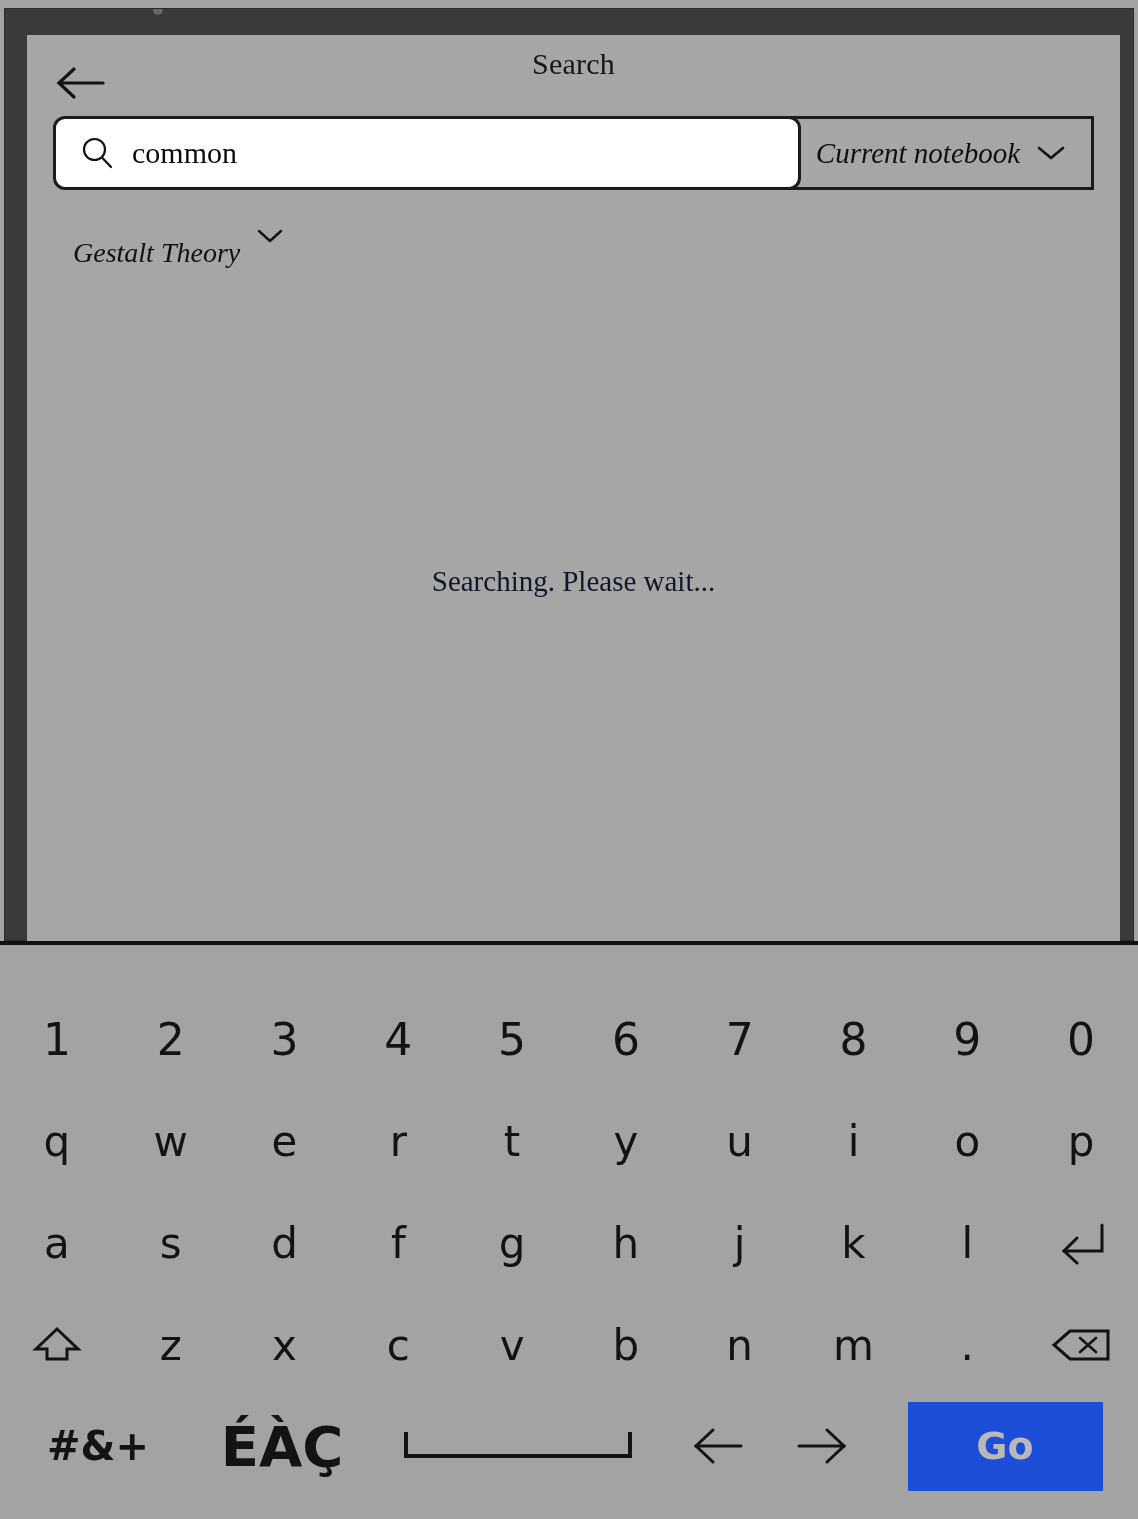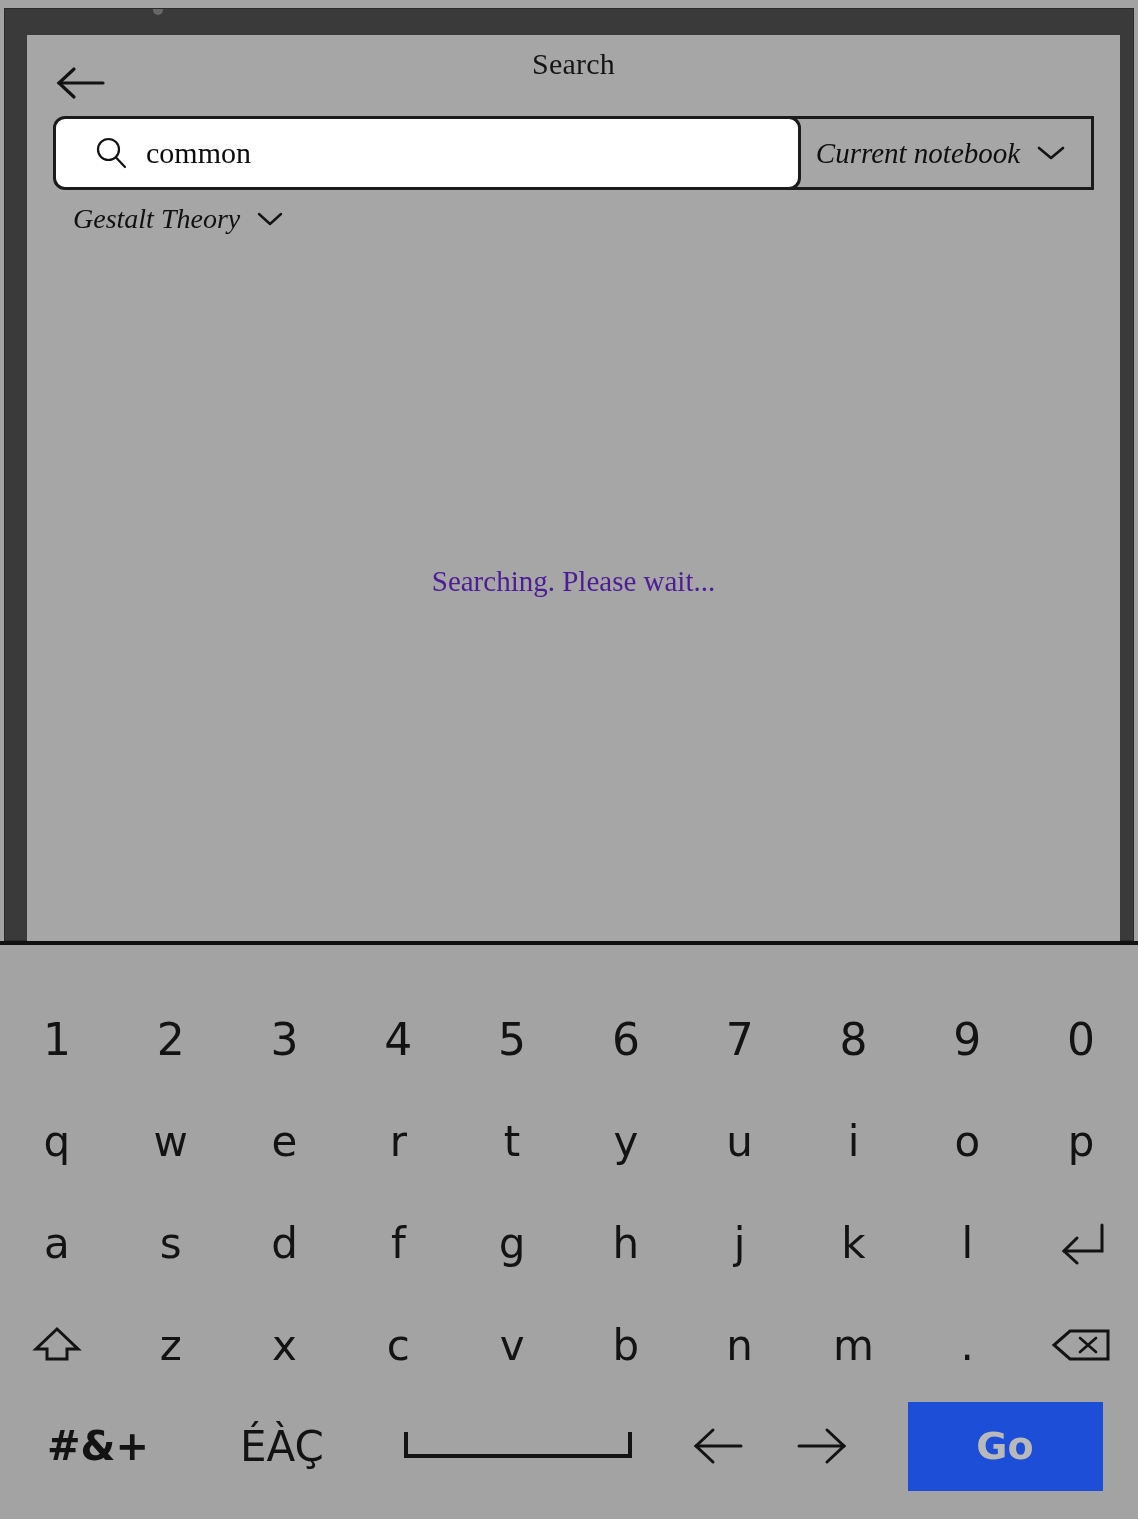--- a/index.html
+++ b/index.html
@@ -97,21 +97,20 @@
     top: 0;
     width: 748px;
     height: 74px;
     background: #ffffff;
     border: 3px solid #1b1b1b;
     border-radius: 12px;
     box-sizing: border-box;
     display: flex;
     align-items: center;
     z-index: 3;
-    padding-left: 14px;
   }
   .search-icon {
     margin-left: 24px;
     margin-right: 18px;
     width: 34px;
     height: 34px;
     flex: none;
     display: block;
   }
   .search-value {
@@ -154,31 +153,32 @@
     left: 46px;
     top: 168px;
     display: flex;
     align-items: center;
   }
   .notebook-label {
     font-size: 28px;
     font-style: italic;
     color: #111;
     font-family: "Liberation Serif", serif;
+    margin-top: 34px;
   }
 
   
   .status-message {
     position: absolute;
     left: 0;
     top: 530px;
     width: 1093px;
     text-align: center;
     font-size: 29px;
-    color: #4c1d95;
+    color: #0f172a;
   }
 
   
   .keyboard {
     position: absolute;
     left: 0;
     top: 945px;
     width: 1138px;
     height: 574px;
     background: #a3a3a3;
@@ -206,21 +206,21 @@
     user-select: none;
   }
   .key.num {
     font-family: "DejaVu Sans", sans-serif;
     font-size: 44px;
   }
   .key.glyph { font-size: 40px; }
 
   
   .r5 .k-sym     { flex: 0 0 196px; font-size: 40px; font-weight: 700; }
-  .r5 .k-accent  { flex: 0 0 172px; font-size: 42px; font-weight: 400; }
+  .r5 .k-accent  { flex: 0 0 172px; font-size: 56px; font-weight: 700; }
   .r5 .k-space   { flex: 0 0 300px; }
   .r5 .k-left    { flex: 0 0 102px; }
   .r5 .k-right   { flex: 0 0 102px; }
   .r5 .k-go      { flex: 0 0 266px; }
 
   .go-button {
     width: 195px;
     height: 89px;
     background: #1d4ed8;
     display: flex;

